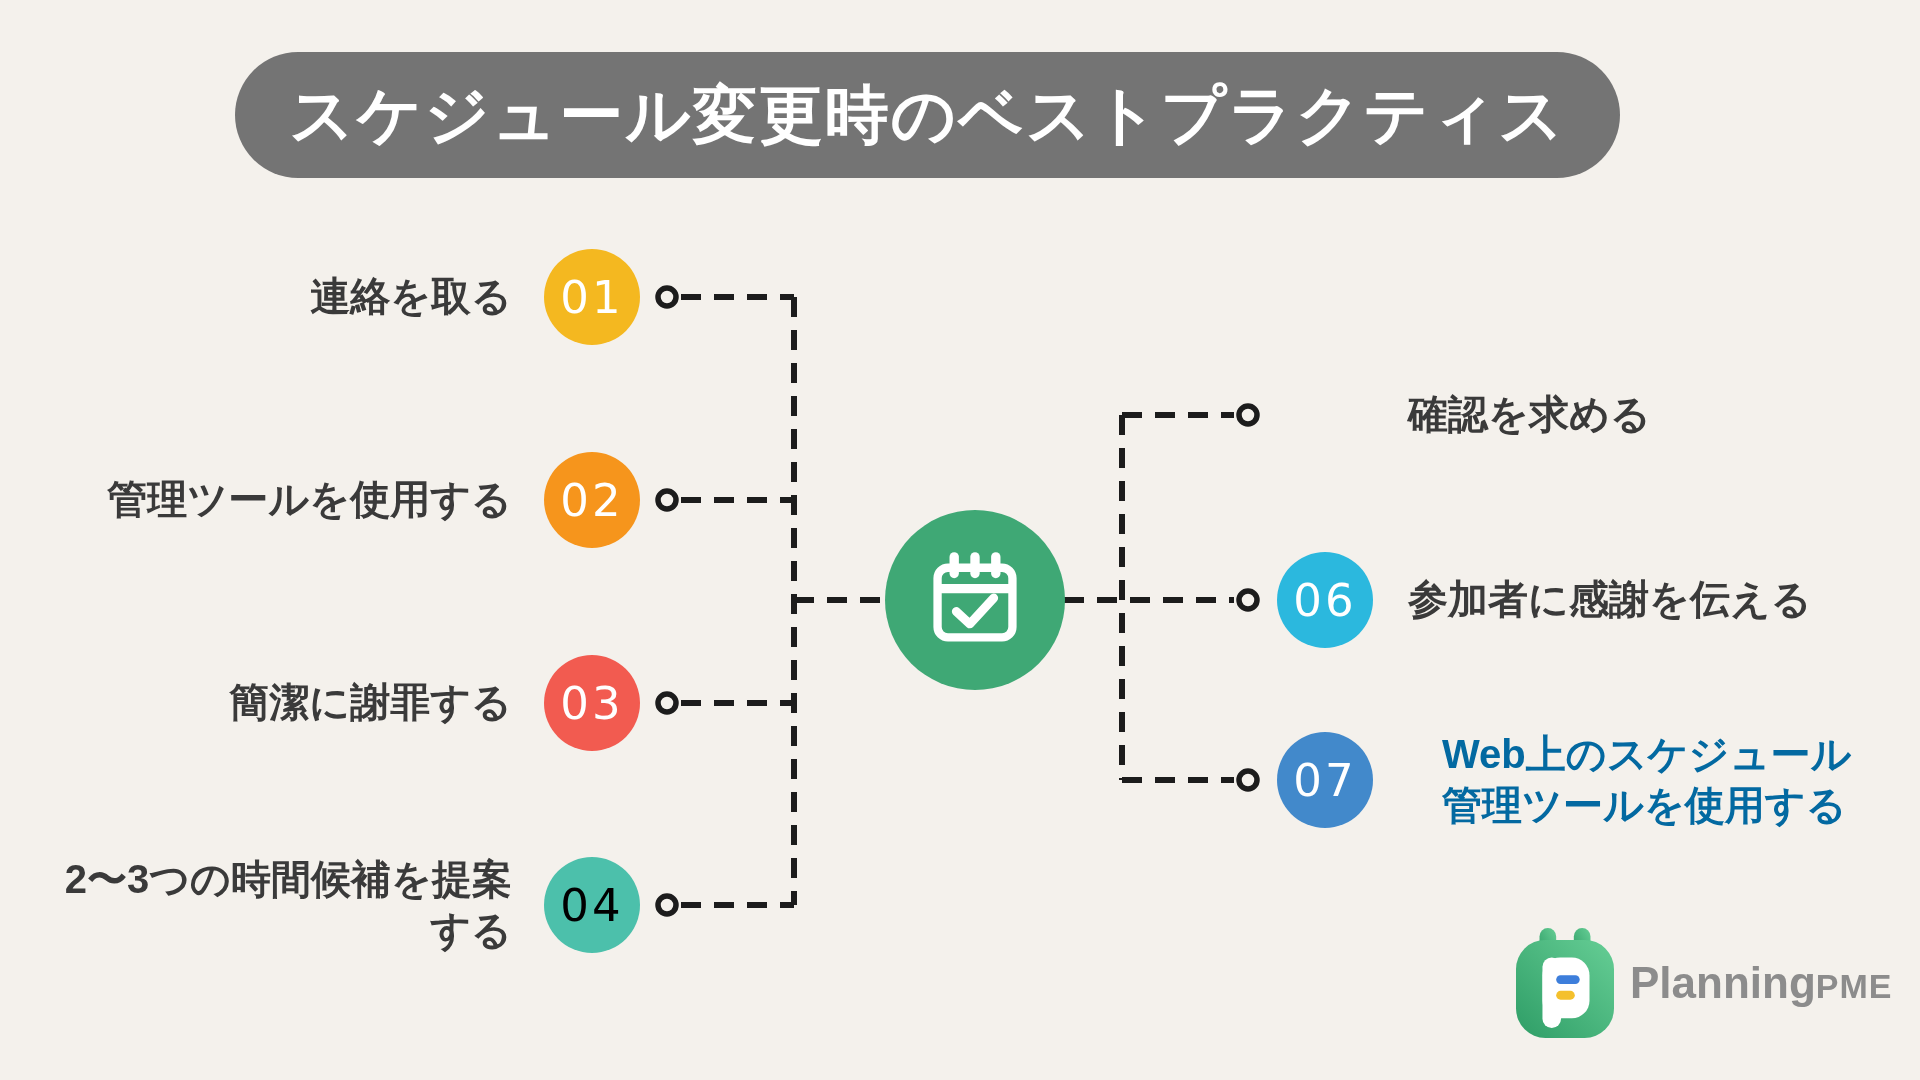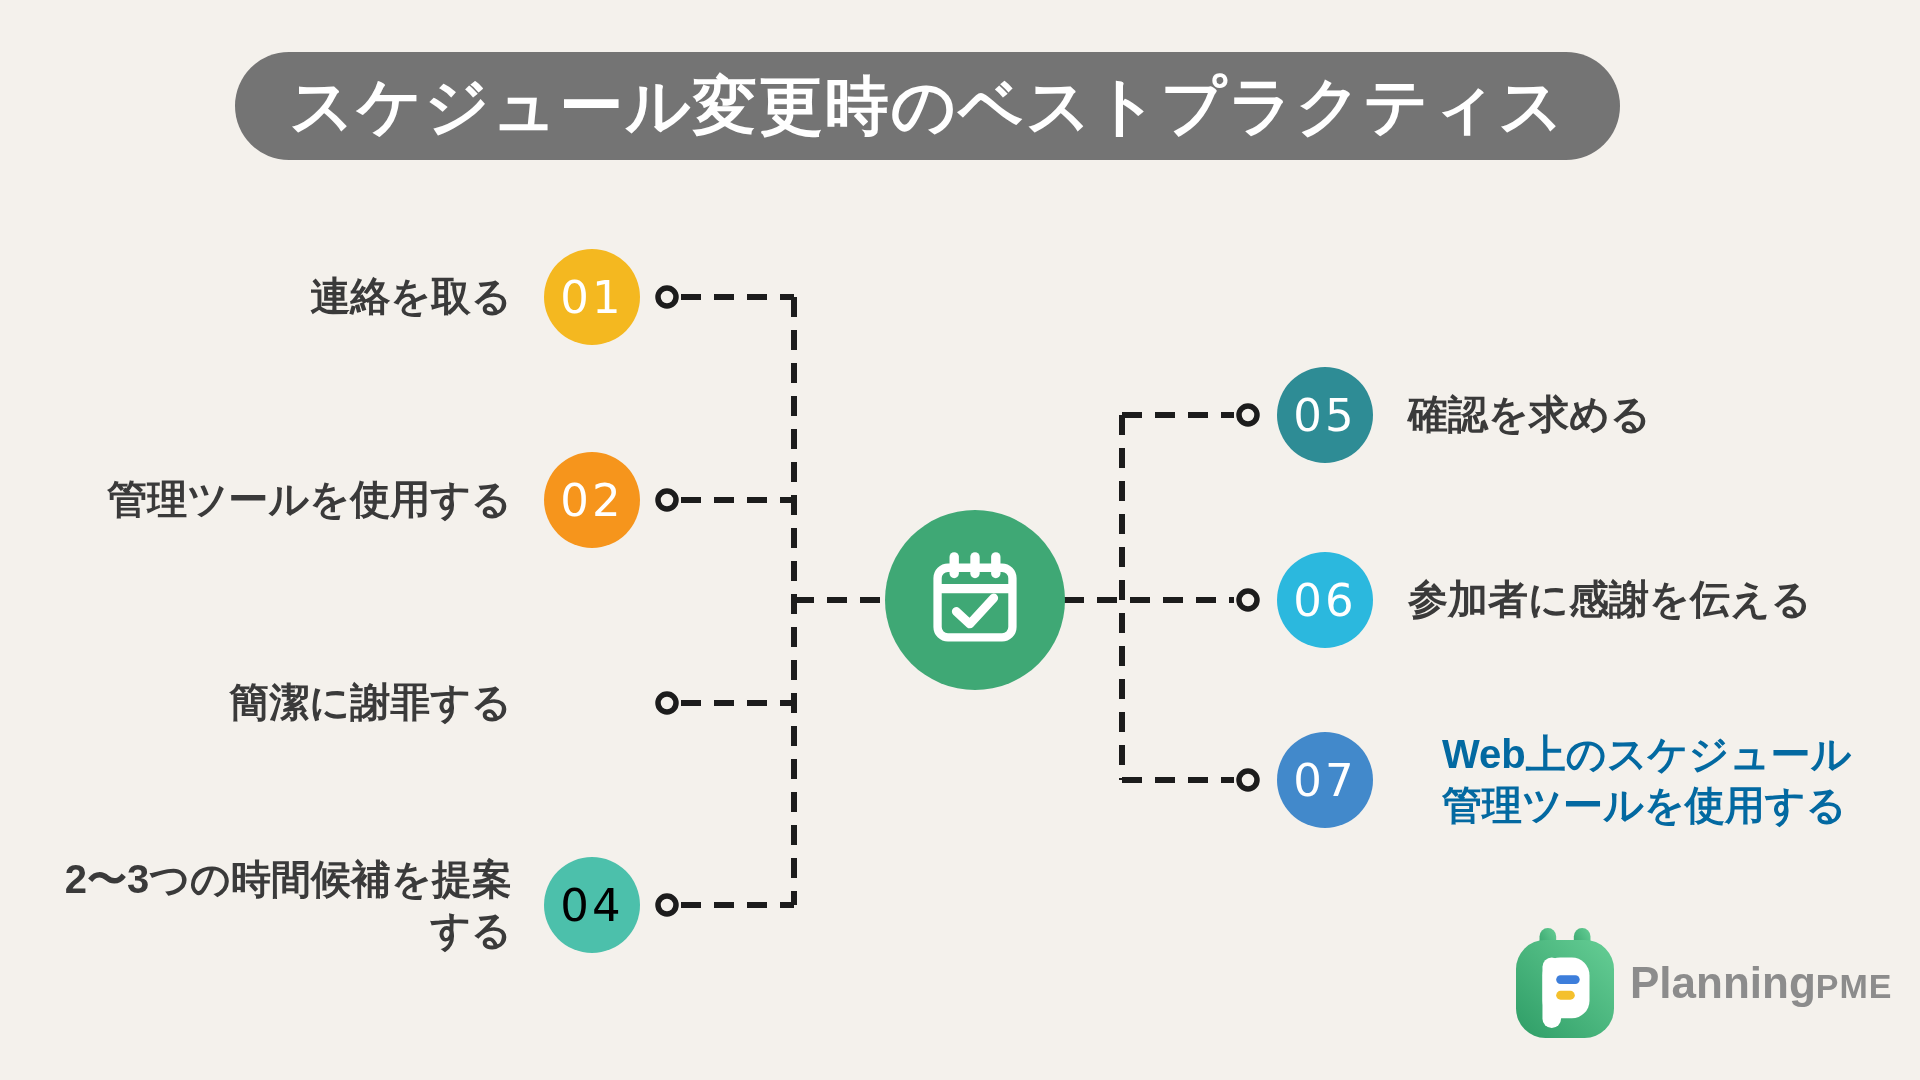--- a/index.html
+++ b/index.html
@@ -1,21 +1,21 @@
 <!DOCTYPE html>
 <html><head>
 <meta charset="utf-8">
 <style>
   * { margin:0; padding:0; box-sizing:border-box; }
   html,body { width:1920px; height:1080px; }
   body { font-family:"Liberation Sans","DejaVu Sans",sans-serif; overflow:hidden; }
   .page { position:relative; width:1920px; height:1080px; background:#F4F1EC; }
 
   
-  .banner { position:absolute; left:235px; top:52px; width:1385px; height:108px;
+  .banner { position:absolute; left:235px; top:52px; width:1385px; height:126px;
             background:#747474; border-radius:63px; display:flex; align-items:center;
             justify-content:center; z-index:3; }
   .banner-title { color:#FFFFFF; font-size:64px; font-weight:700; letter-spacing:2px;
                   white-space:nowrap; }
 
   
   .connectors { position:absolute; left:0; top:0; width:1920px; height:1080px; z-index:1; }
   .dash { fill:none; stroke:#1C1C1C; stroke-width:6; stroke-dasharray:20 13; }
   .ring { fill:#F4F1EC; stroke:#1C1C1C; stroke-width:5.5; }
 
@@ -117,25 +117,25 @@
     <div class="line">Web上のスケジュール</div>
     <div class="line">管理ツールを使用する</div>
   </div>
 
   <div class="item-circle c01" style="background-color: rgb(244, 184, 32);">
     <span class="item-num" style="color: rgb(255, 255, 255);">01</span>
   </div>
   <div class="item-circle c02" style="background-color: rgb(246, 149, 28);">
     <span class="item-num" style="color: rgb(255, 255, 255);">02</span>
   </div>
+  <div class="item-circle c03" style="background-color: rgb(242, 91, 80);">
+    <span class="item-num" style="color: rgb(255, 255, 255);">03</span>
+  </div>
   <div class="item-circle c04" style="background-color: rgb(76, 192, 171);">
     <span class="item-num" style="color: #000000;">04</span>
-  </div>
-  <div class="item-circle c05" style="background-color: rgb(46, 140, 149);">
-    <span class="item-num" style="color: rgb(255, 255, 255);">05</span>
   </div>
   <div class="item-circle c06" style="background-color: rgb(43, 184, 222);">
     <span class="item-num" style="color: rgb(255, 255, 255);">06</span>
   </div>
   <div class="item-circle c07" style="background-color: rgb(66, 137, 203);">
     <span class="item-num" style="color: rgb(255, 255, 255);">07</span>
   </div>
 
   <div class="logo">
     <svg width="98" height="110" viewBox="0 0 100 112" xmlns="http://www.w3.org/2000/svg">

